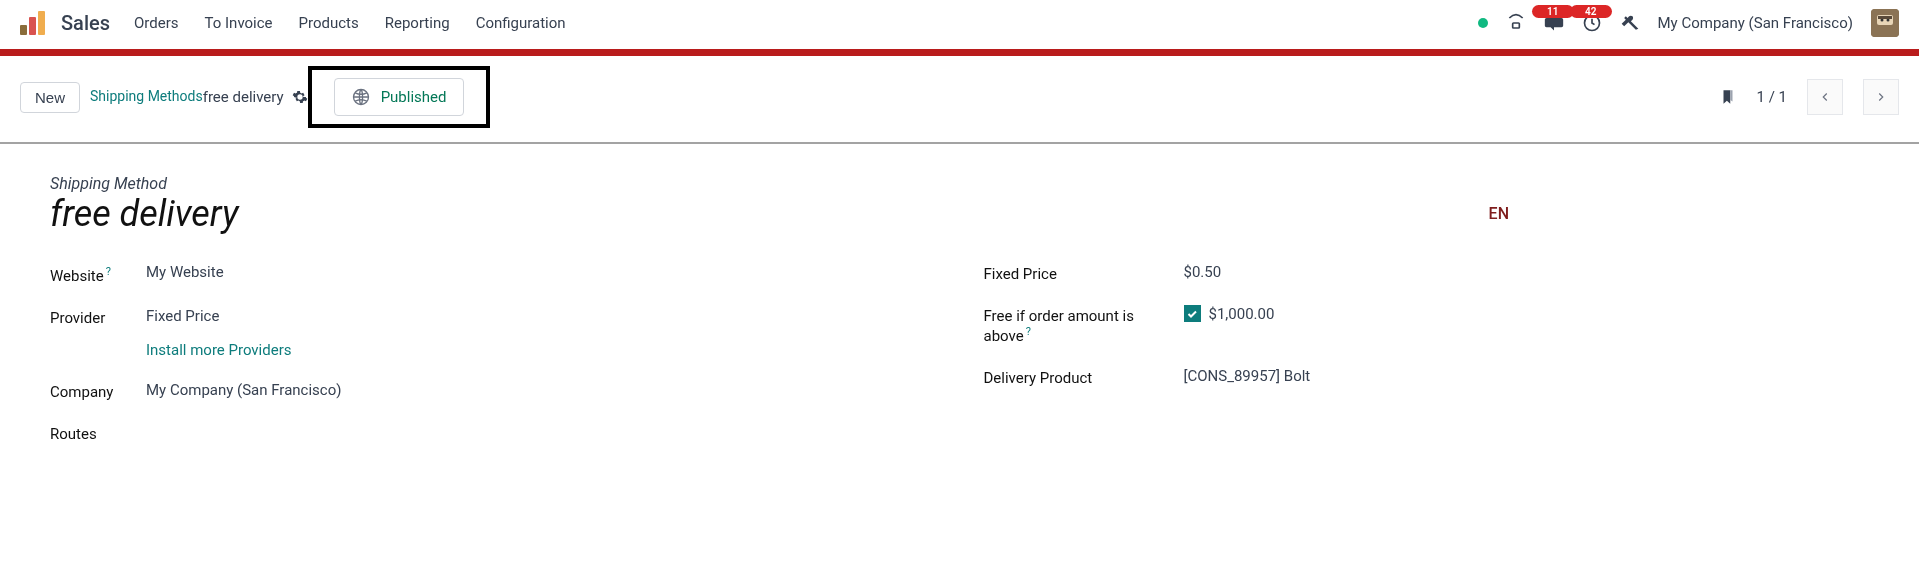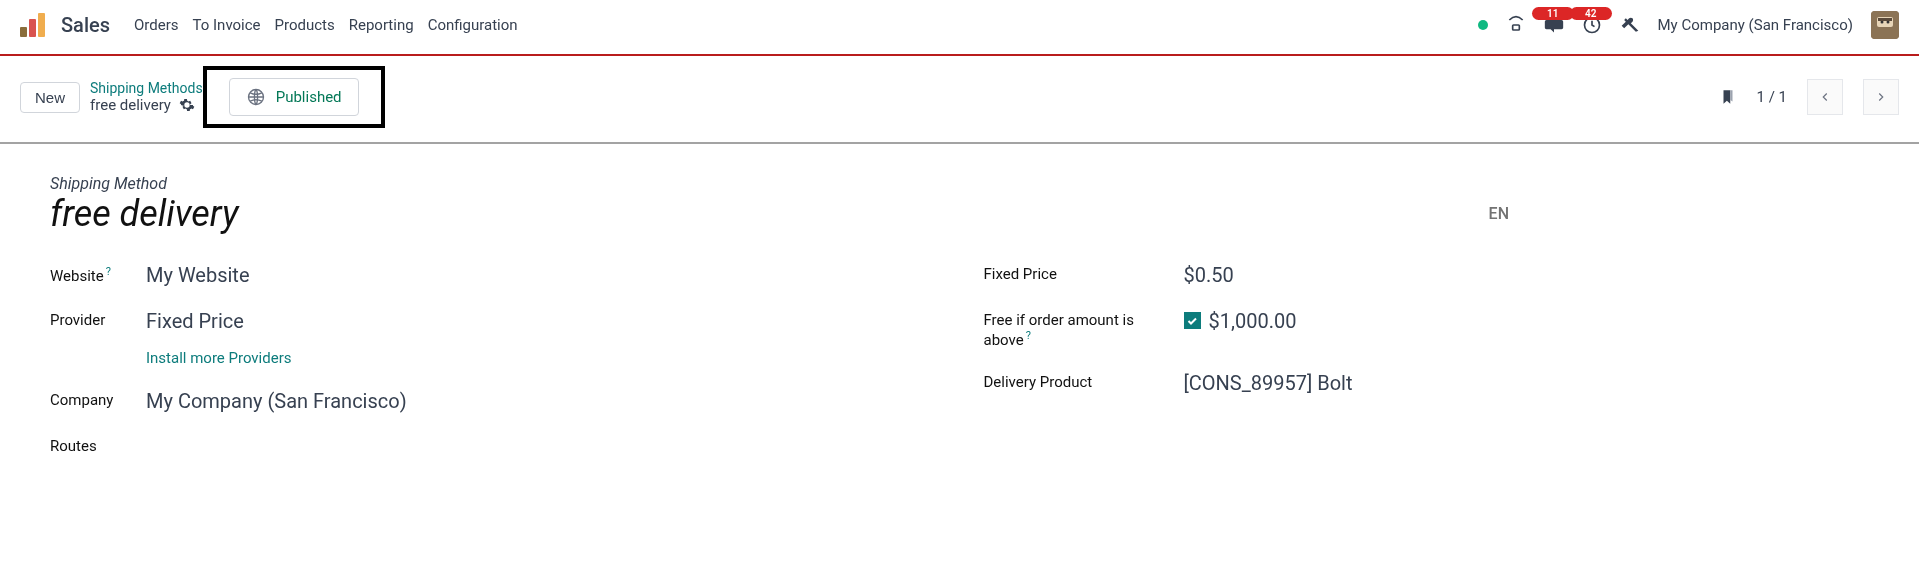--- a/index.html
+++ b/index.html
@@ -1,53 +1,53 @@
 <!DOCTYPE html>
 <html><head>
 <meta charset="utf-8">
 <style>
 * { margin: 0; padding: 0; box-sizing: border-box; }
 body { font-family: -apple-system, BlinkMacSystemFont, "Segoe UI", Roboto, "Helvetica Neue", Arial, sans-serif; font-size: 14px; color: #374151; background: #fff; }
 
-.topbar { display: flex; align-items: center; padding: 8px 20px 12px 20px; border-bottom: 2px solid #b91c1c; min-height: 56px; }
+.topbar { display: flex; align-items: center; padding: 8px 20px 12px 20px; border-bottom: 7px solid #b91c1c; min-height: 56px; }
 .logo { display: flex; align-items: flex-end; margin-right: 14px; height: 24px; }
 .logo-bar { width: 7px; margin-right: 2px; border-radius: 1px; }
 .app-name { font-size: 20px; font-weight: 500; color: #374151; margin-right: 24px; }
-.nav-menu { display: flex; gap: 14px; }
+.nav-menu { display: flex; gap: 26px; }
 .nav-item { font-size: 15px; color: #374151; cursor: pointer; }
 .topbar-right { margin-left: auto; display: flex; align-items: center; gap: 18px; }
 .status-dot { width: 10px; height: 10px; background: #10b981; border-radius: 50%; }
 .icon-btn { position: relative; cursor: pointer; display: inline-flex; align-items: center; justify-content: center; color: #374151; }
 .badge { position: absolute; top: -8px; right: -10px; background: #dc2626; color: #fff; font-size: 10px; font-weight: 600; border-radius: 9px; padding: 1px 15px; min-width: 18px; text-align: center; }
 .company-name { font-size: 15px; color: #374151; }
 .avatar { width: 28px; height: 28px; border-radius: 4px; background: #8b7355; display: inline-flex; align-items: center; justify-content: center; overflow: hidden; }
 
 .subbar { display: flex; align-items: center; padding: 10px 20px 14px 20px; border-bottom: 2px solid #a3a3a3; }
 .new-btn { border: 1px solid #d1d5db; background: #fff; padding: 6px 14px; border-radius: 4px; font-size: 15px; color: #374151; cursor: pointer; margin-right: 10px; }
-.breadcrumb-box { display: flex; flex-direction: column; }
+.breadcrumb-box { display: flex; }
 .breadcrumb-link { color: #0d7c7c; font-size: 14px; cursor: pointer; }
 .breadcrumb-row { display: flex; align-items: center; gap: 8px; }
 .breadcrumb-current { font-size: 15px; color: #374151; }
 
 .highlight-box { border: 4px solid #000; padding: 8px 22px; display: inline-flex; align-items: center; }
 .published-btn { border: 1px solid #d1d5db; background: #fff; border-radius: 4px; padding: 8px 16px; display: inline-flex; align-items: center; gap: 10px; cursor: pointer; }
 .published-text { color: #047857; font-size: 15px; }
 .subbar-right { margin-left: auto; display: flex; align-items: center; gap: 20px; }
 .pager-text { font-size: 15px; color: #374151; }
 .pager-btn { width: 36px; height: 36px; border: 1px solid #e5e7eb; background: #fafafa; display: inline-flex; align-items: center; justify-content: center; cursor: pointer; }
 
 .content { padding: 30px 50px; }
 .form-grid { display: flex; gap: 48px; }
 .col { flex: 1; }
 .label-above { font-size: 16px; color: #374151; margin-bottom: 2px; }
 .title-input { font-size: 36px; font-weight: 400; color: #111; margin-bottom: 28px; line-height: 1.1; }
-.lang-badge { font-size: 16px; color: #737373; font-weight: 500; }
+.lang-badge { font-size: 16px; color: #7f1d1d; font-weight: 500; }
 .row { display: flex; align-items: flex-start; margin-bottom: 22px; }
 .row-label { width: 96px; font-size: 15px; color: #111; flex-shrink: 0; padding-top: 2px; }
-.row-value { font-size: 20px; color: #374151; }
+.row-value { font-size: 15px; color: #374151; }
 .help { color: #0d7c7c; font-size: 11px; vertical-align: super; margin-left: 2px; }
 .link-text { color: #0d7c7c; cursor: pointer; font-size: 15px; }
 .col-right .row-label { width: 200px; }
 .checkbox { width: 17px; height: 17px; background: #0d7c7c; display: inline-flex; align-items: center; justify-content: center; margin-right: 8px; flex-shrink: 0; }
 .checkbox svg { width: 12px; height: 12px; }
 .header-row { display: flex; align-items: flex-start; }
 .header-left { flex: 1; font-style: italic; }
 .header-right { padding-top: 30px; padding-right: 360px; }
 
 svg { display: block; }

